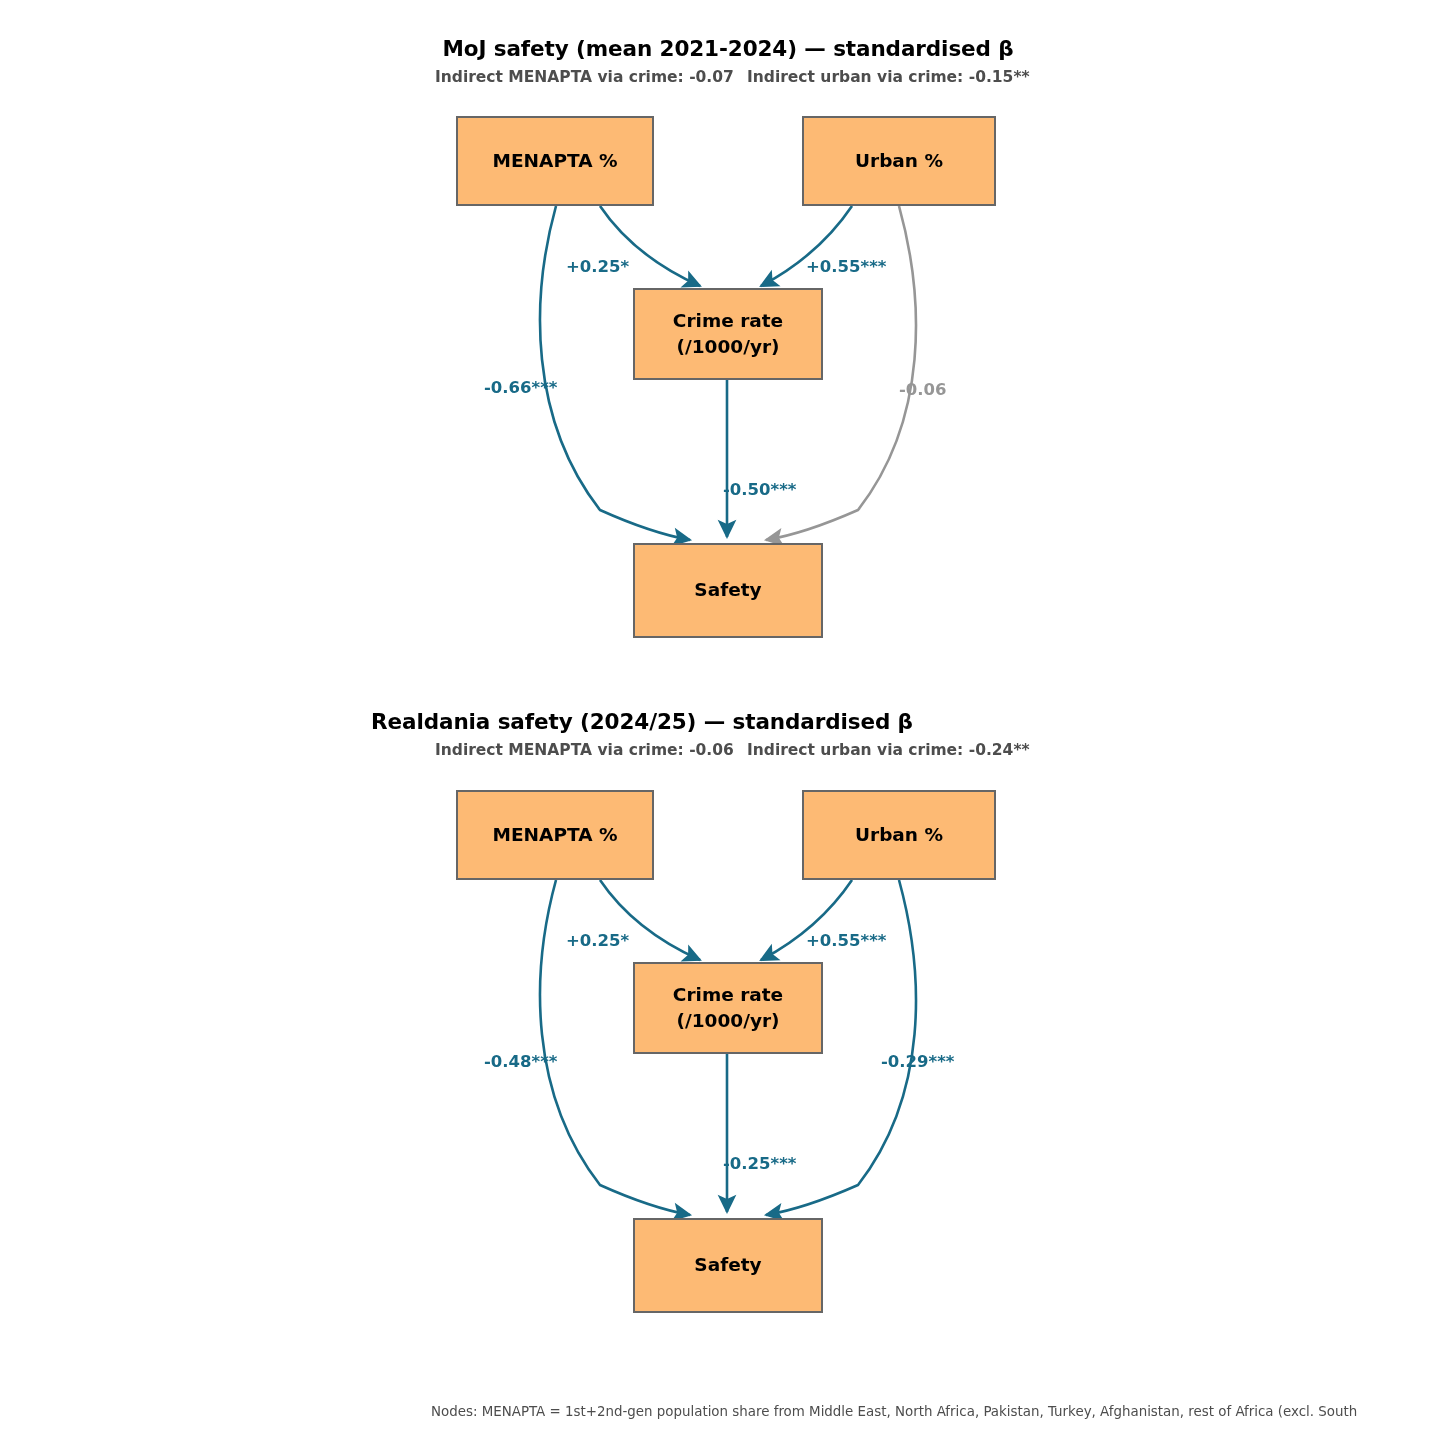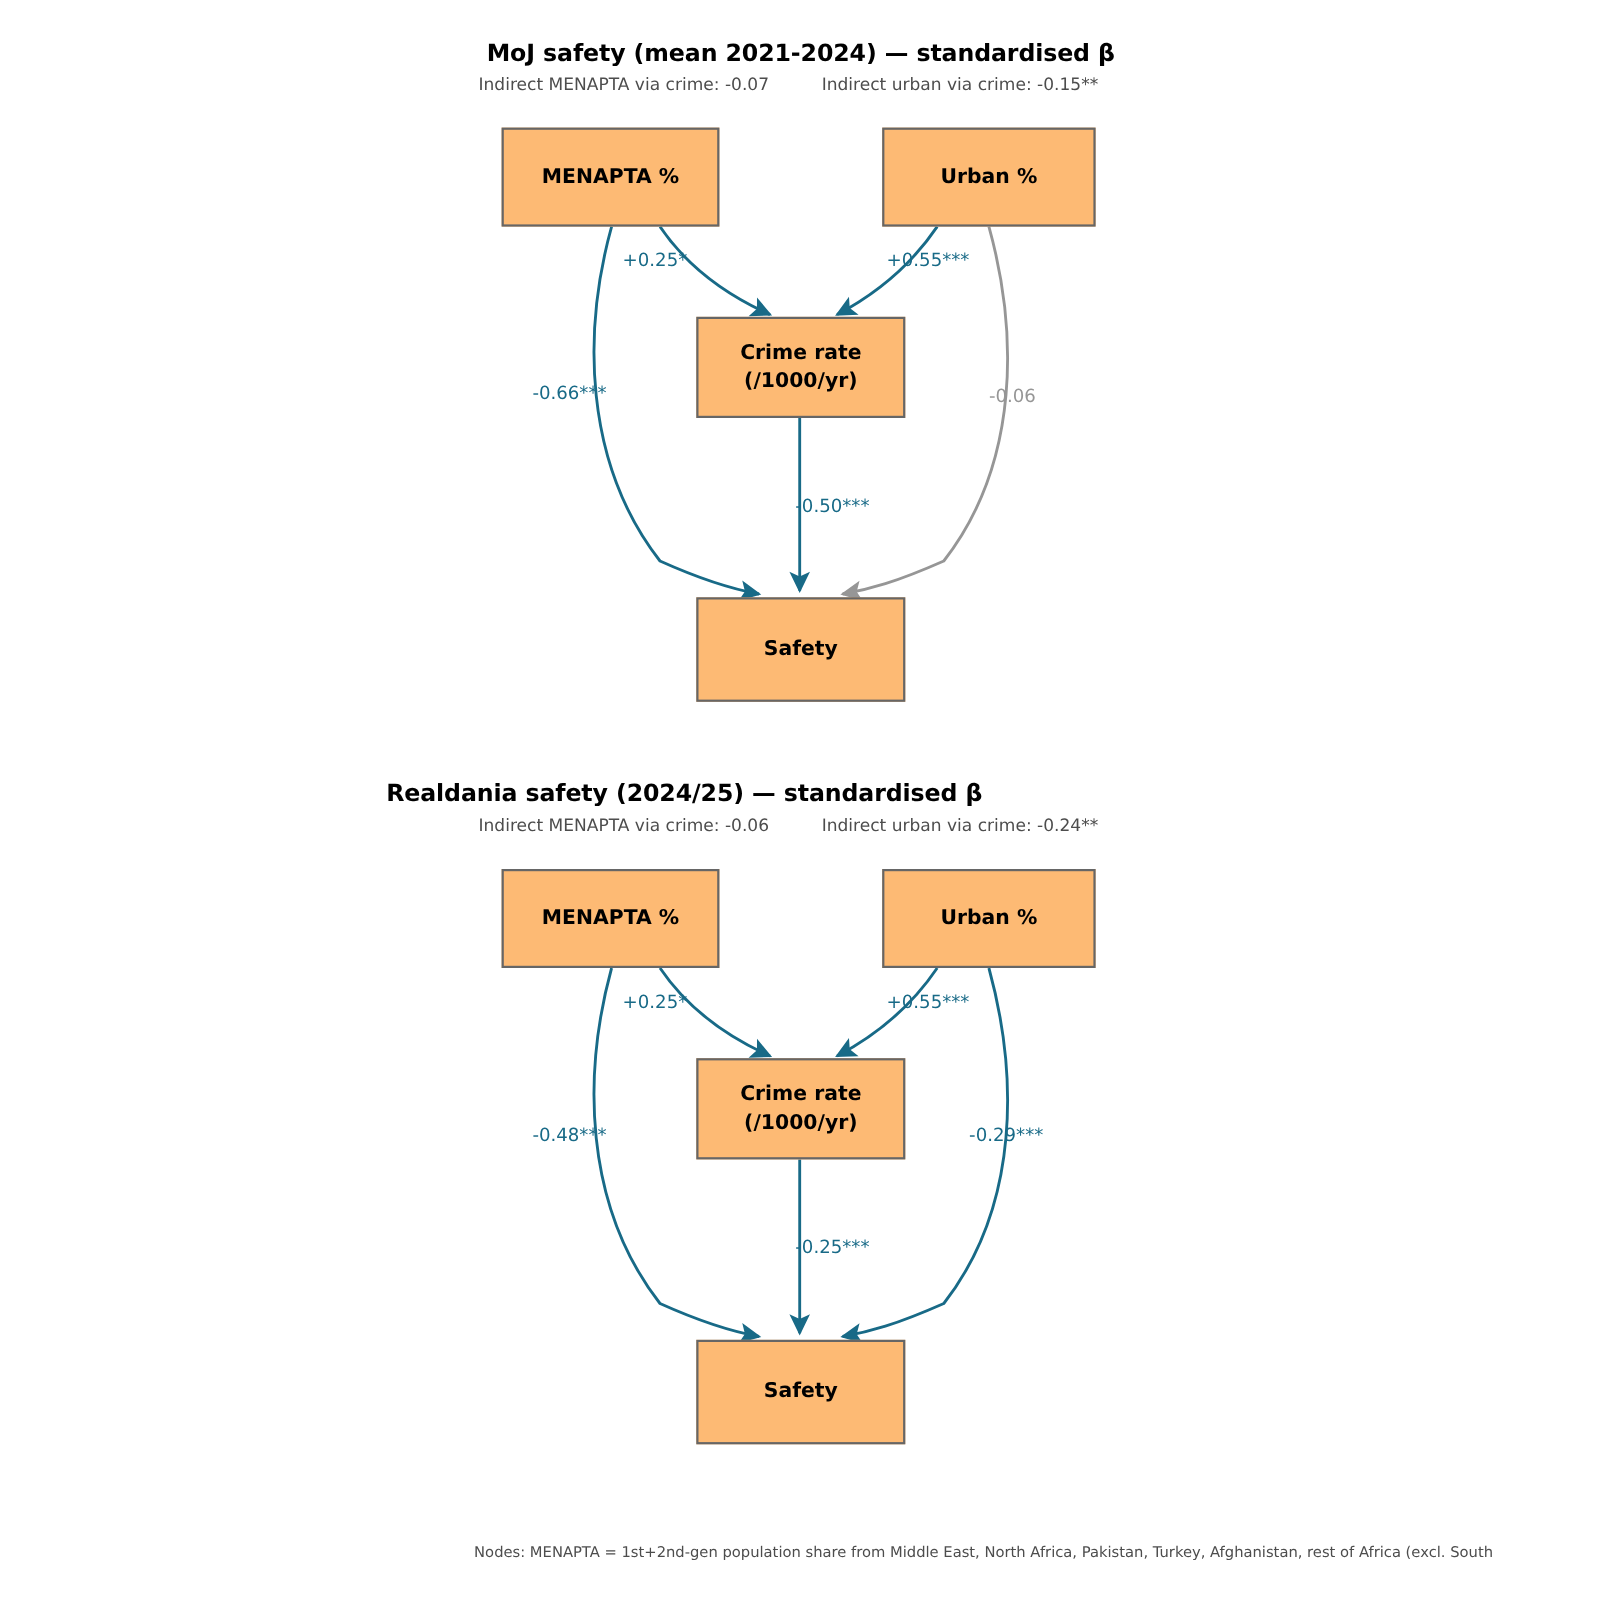--- a/index.html
+++ b/index.html
@@ -37,44 +37,46 @@
     white-space: nowrap;
     letter-spacing: -0.1px;
   }
   .panel-sub {
     position: absolute;
     text-align: right;
     font-size: 15.5px;
     color: #4d4d4d;
     font-family: "DejaVu Sans", sans-serif;
     white-space: nowrap;
+    font-weight: bold;
   }
   .node-box {
     position: absolute;
     background: #fdba74;
     border: 2.2px solid #666666;
     box-sizing: border-box;
     display: flex;
     align-items: center;
     justify-content: center;
     flex-direction: column;
     color: #000000;
     font-weight: bold;
     font-size: 18.5px;
     font-family: "DejaVu Sans", sans-serif;
     line-height: 1.42;
     text-align: center;
   }
   .node-box .ln { display: block; }
   .edge-label {
     position: absolute;
-    font-weight: normal;
+    font-weight: bold;
     font-size: 16.5px;
     font-family: "DejaVu Sans", sans-serif;
     white-space: nowrap;
+    margin-top: 30px;
   }
   .edge-label.teal { color: #186a87; }
   .edge-label.grey { color: #969696; }
   .footnote {
     position: absolute;
     left: 431px;
     top: 1363px;
     width: 1100px;
     font-size: 13.4px;
     line-height: 1.46;
@@ -146,21 +148,21 @@
   <div class="node-box" style="left:633px; top:543px; width:190px; height:95px;">
     <span class="ln">Safety</span>
   </div>
 
   <div class="edge-label teal" style="left:566px; top:227px;">+0.25*</div>
   <div class="edge-label teal" style="left:806px; top:227px;">+0.55***</div>
   <div class="edge-label teal" style="left:484px; top:348px;">-0.66***</div>
   <div class="edge-label grey" style="left:899px; top:350px;">-0.06</div>
   <div class="edge-label teal" style="left:723px; top:450px;">-0.50***</div>
 
-  <div class="panel-title" style="left:0; top:709px; width:1244px;">Realdania safety (2024/25) — standardised β</div>
+  <div class="panel-title" style="left:0; top:709px; width:1244px;padding-left:20px;">Realdania safety (2024/25) — standardised β</div>
   <div class="panel-sub" style="left:435px; top:741px;">Indirect MENAPTA via crime: -0.06</div>
   <div class="panel-sub" style="left:747px; top:741px;">Indirect urban via crime: -0.24**</div>
 
   <div class="node-box" style="left:456px; top:790px; width:198px; height:90px;">
     <span class="ln">MENAPTA %</span>
   </div>
 
   <div class="node-box" style="left:802px; top:790px; width:194px; height:90px;">
     <span class="ln">Urban %</span>
   </div>

